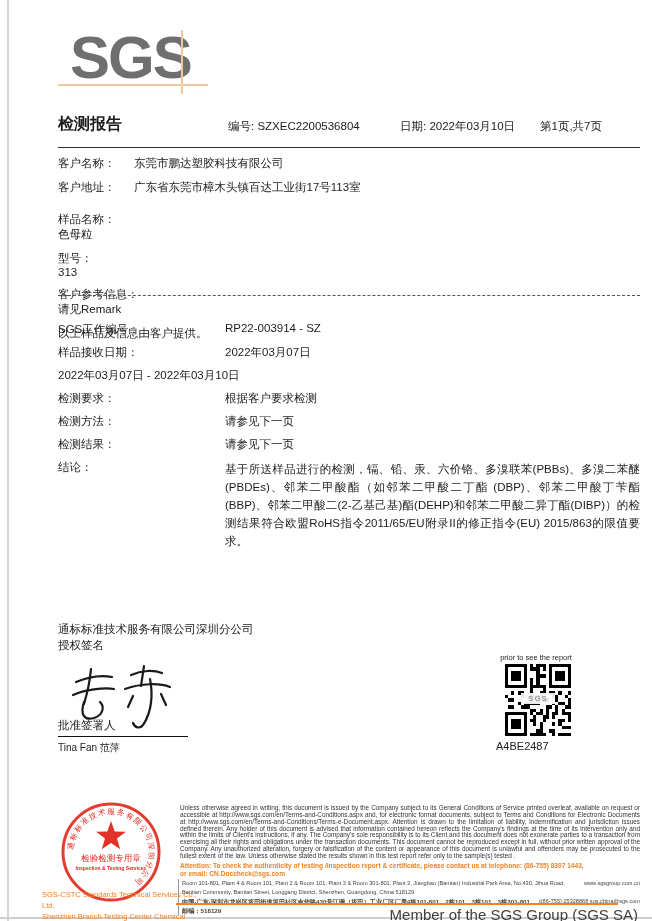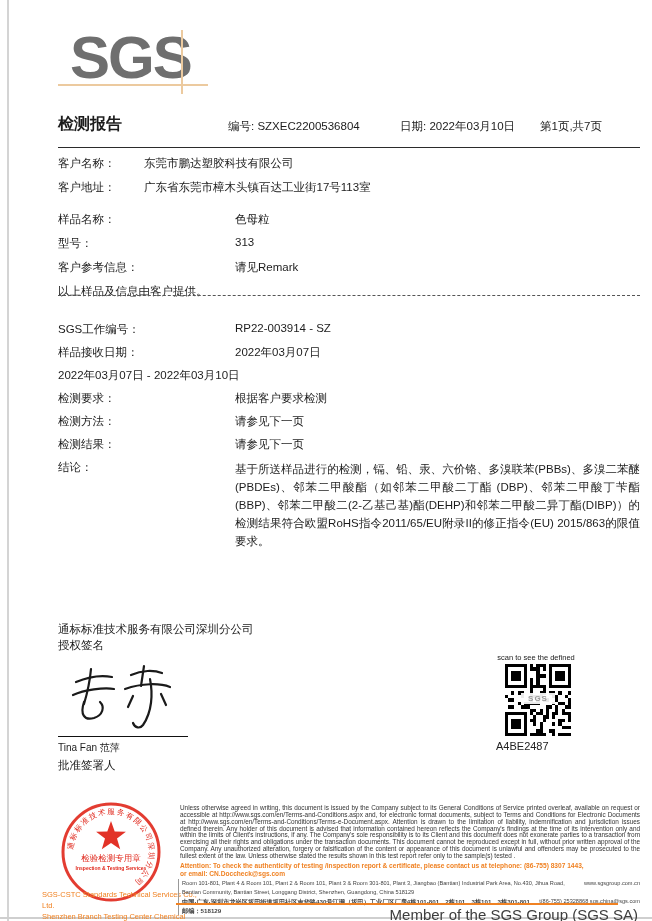--- a/index.html
+++ b/index.html
@@ -15,46 +15,46 @@
   .logo-underline { position:absolute; left:58px; top:84px; width:150px; height:2px; background:#ecca9f; }
   .logo-vline { position:absolute; left:181px; top:30px; width:2px; height:64px; background:#ecca9f; }
 
   
   .title   { position:absolute; left:58px; top:114px; font-size:16px; font-weight:bold; }
   .hno     { position:absolute; left:228px; top:119px; font-size:11.5px; }
   .hdate   { position:absolute; left:400px; top:119px; font-size:11.5px; }
   .hpages  { position:absolute; left:540px; top:119px; font-size:11.5px; }
   .head-line { position:absolute; left:58px; top:147px; width:582px; border-top:1px solid #2b2b2b; }
 
-  .kv { display:flex;gap:10px; }
+  .kv { display:flex; }
   .kv-label { flex:0 0 auto; }
 
   .customer { position:absolute; left:58px; top:156px; width:582px; font-size:11.5px; }
   .customer .kv { margin-bottom:9px; }
   .customer .kv-label { width:76px; }
 
   .sample { position:absolute; left:58px; top:212px; width:582px; font-size:11.5px; }
-  .sample .kv { margin-bottom:9px; }
+  .sample .kv { margin-bottom:9px;flex-direction:column; }
   .sample .kv-label { width:167px; }
   .sample-note { margin-top:1px; }
 
   .dashed-sep { position:absolute; left:58px; top:295px; width:582px; border-top:1px dashed #555; }
 
   .job { position:absolute; left:58px; top:322px; width:582px; font-size:11.5px; }
   .job .kv { margin-bottom:8px; }
   .job .kv-label { width:167px; }
   .conclusion-text { width:415px; line-height:18px; text-align:justify; }
 
   
   .sig-company { position:absolute; left:58px; top:622px; font-size:11.5px; }
   .sig-auth    { position:absolute; left:58px; top:638px; font-size:11.5px; }
   .sig-svg     { position:absolute; left:60px; top:660px; }
   .sig-line    { position:absolute; left:58px; top:736px; width:130px; border-top:1.5px solid #111; }
   .sig-name    { position:absolute; left:58px; top:741px; font-size:10px; }
-  .sig-role    { position:absolute; left:58px; top:758px; font-size:11.5px; }
+  .sig-role    { position:absolute; left:58px; top:718px; font-size:11.5px; }
 
   
   .qr-caption { position:absolute; left:496px; top:653px; width:80px; text-align:center; font-size:7.5px; color:#222; }
   .qr-box     { position:absolute; left:505px; top:664px; width:66px; height:72px; }
   .qr-wm      { position:absolute; left:521px; top:693px; width:34px; height:11px; background:rgba(255,255,255,.92);
                 font-size:8px; font-weight:bold; color:#999; text-align:center; line-height:11px; letter-spacing:1px; }
   .qr-code    { position:absolute; left:496px; top:740px; width:80px; text-align:left; font-size:11px; color:#222; }
 
   
   .stamp { position:absolute; left:58px; top:799px; }
@@ -162,21 +162,21 @@
       <path d="M65 29 C82 23 100 23 110 27"></path>
       <path d="M90 19 C93 34 92 52 83 65 C80 69 75 68 73 63"></path>
       <path d="M73 36 L68 47"></path>
       <path d="M101 34 L106 45"></path>
     </g>
   </svg>
   <div class="sig-line"></div>
   <div class="sig-name">Tina Fan 范萍</div>
   <div class="sig-role">批准签署人</div>
 
-  <div class="qr-caption">scan to see the defined</div>
+  <div class="qr-caption">prior to see the report</div>
   <div class="qr-box">
     <svg id="qr" width="66" height="72" viewBox="0 0 63 63" shape-rendering="crispEdges" preserveAspectRatio="none">
         <rect x="0" y="0" width="63" height="63" fill="#fff"></rect>
         <rect x="24" y="0" width="3" height="3" fill="#000"></rect>
         <rect x="30" y="0" width="3" height="3" fill="#000"></rect>
         <rect x="33" y="0" width="3" height="3" fill="#000"></rect>
         <rect x="36" y="0" width="3" height="3" fill="#000"></rect>
         <rect x="24" y="3" width="3" height="3" fill="#000"></rect>
         <rect x="27" y="3" width="3" height="3" fill="#000"></rect>
         <rect x="30" y="3" width="3" height="3" fill="#000"></rect>

